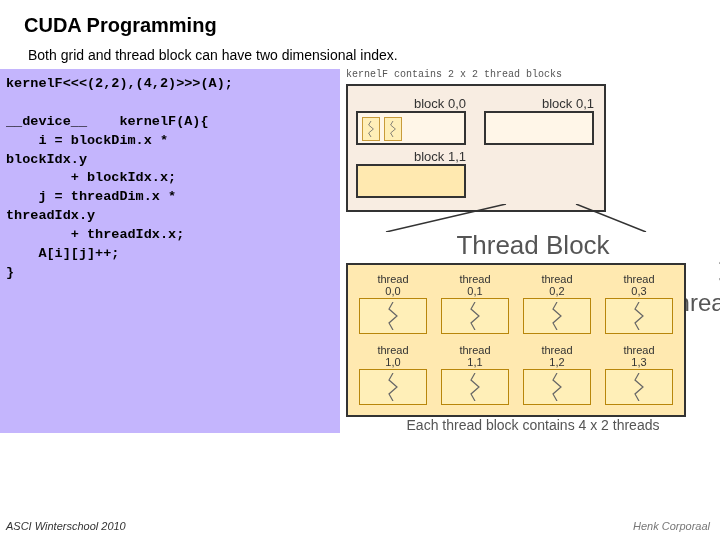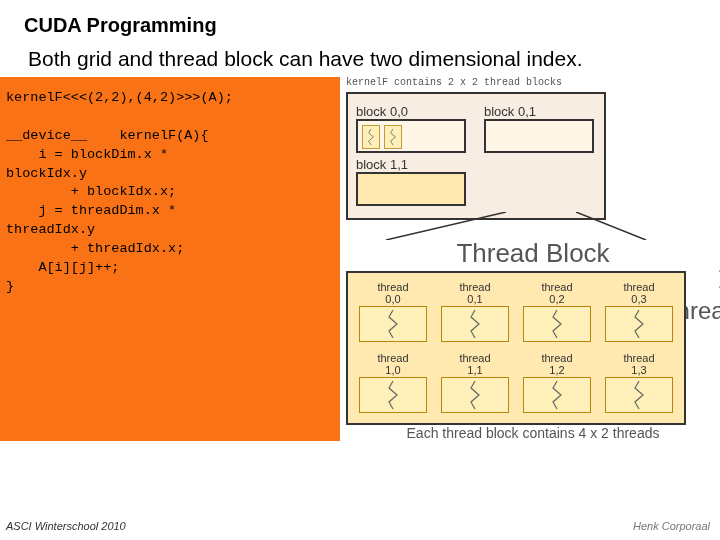--- a/index.html
+++ b/index.html
@@ -11,35 +11,35 @@
     position: relative;
     overflow: hidden;
   }
   .title {
     font-size: 20px;
     font-weight: bold;
     color: #000;
     padding: 14px 0 0 24px;
   }
   .subtitle {
-    font-size: 21px;
+    font-size: 14px;
     color: #000;
     padding: 10px 0 0 28px;
   }
   .content {
     display: flex;
     margin-top: 6px;
   }
   .code-block {
-    background: #f97316;
+    background: #c4b5fd;
     width: 340px;
-    padding: 12px 6px;
+    padding: 6px 6px;
     font-family: "Courier New", monospace;
     font-size: 13.5px;
-    font-weight: normal;
+    font-weight: bold;
     line-height: 1.4;
     white-space: pre;
     color: #000;
   }
   .diagram {
     width: 380px;
     padding-left: 6px;
     position: relative;
   }
   .grid-label {
@@ -62,20 +62,21 @@
   .grid-row {
     display: flex;
     gap: 18px;
     margin: 4px 0;
   }
   .block-item { width: 110px; }
   .block-lbl {
     font-family: Verdana, sans-serif;
     font-size: 13px;
     color: #333;
+    text-align: right;
   }
   .block-cell {
     border: 2px solid #333;
     background: #fff6e8;
     height: 34px;
     display: flex;
     align-items: flex-end;
     justify-content: flex-start;
     padding: 2px;
   }

